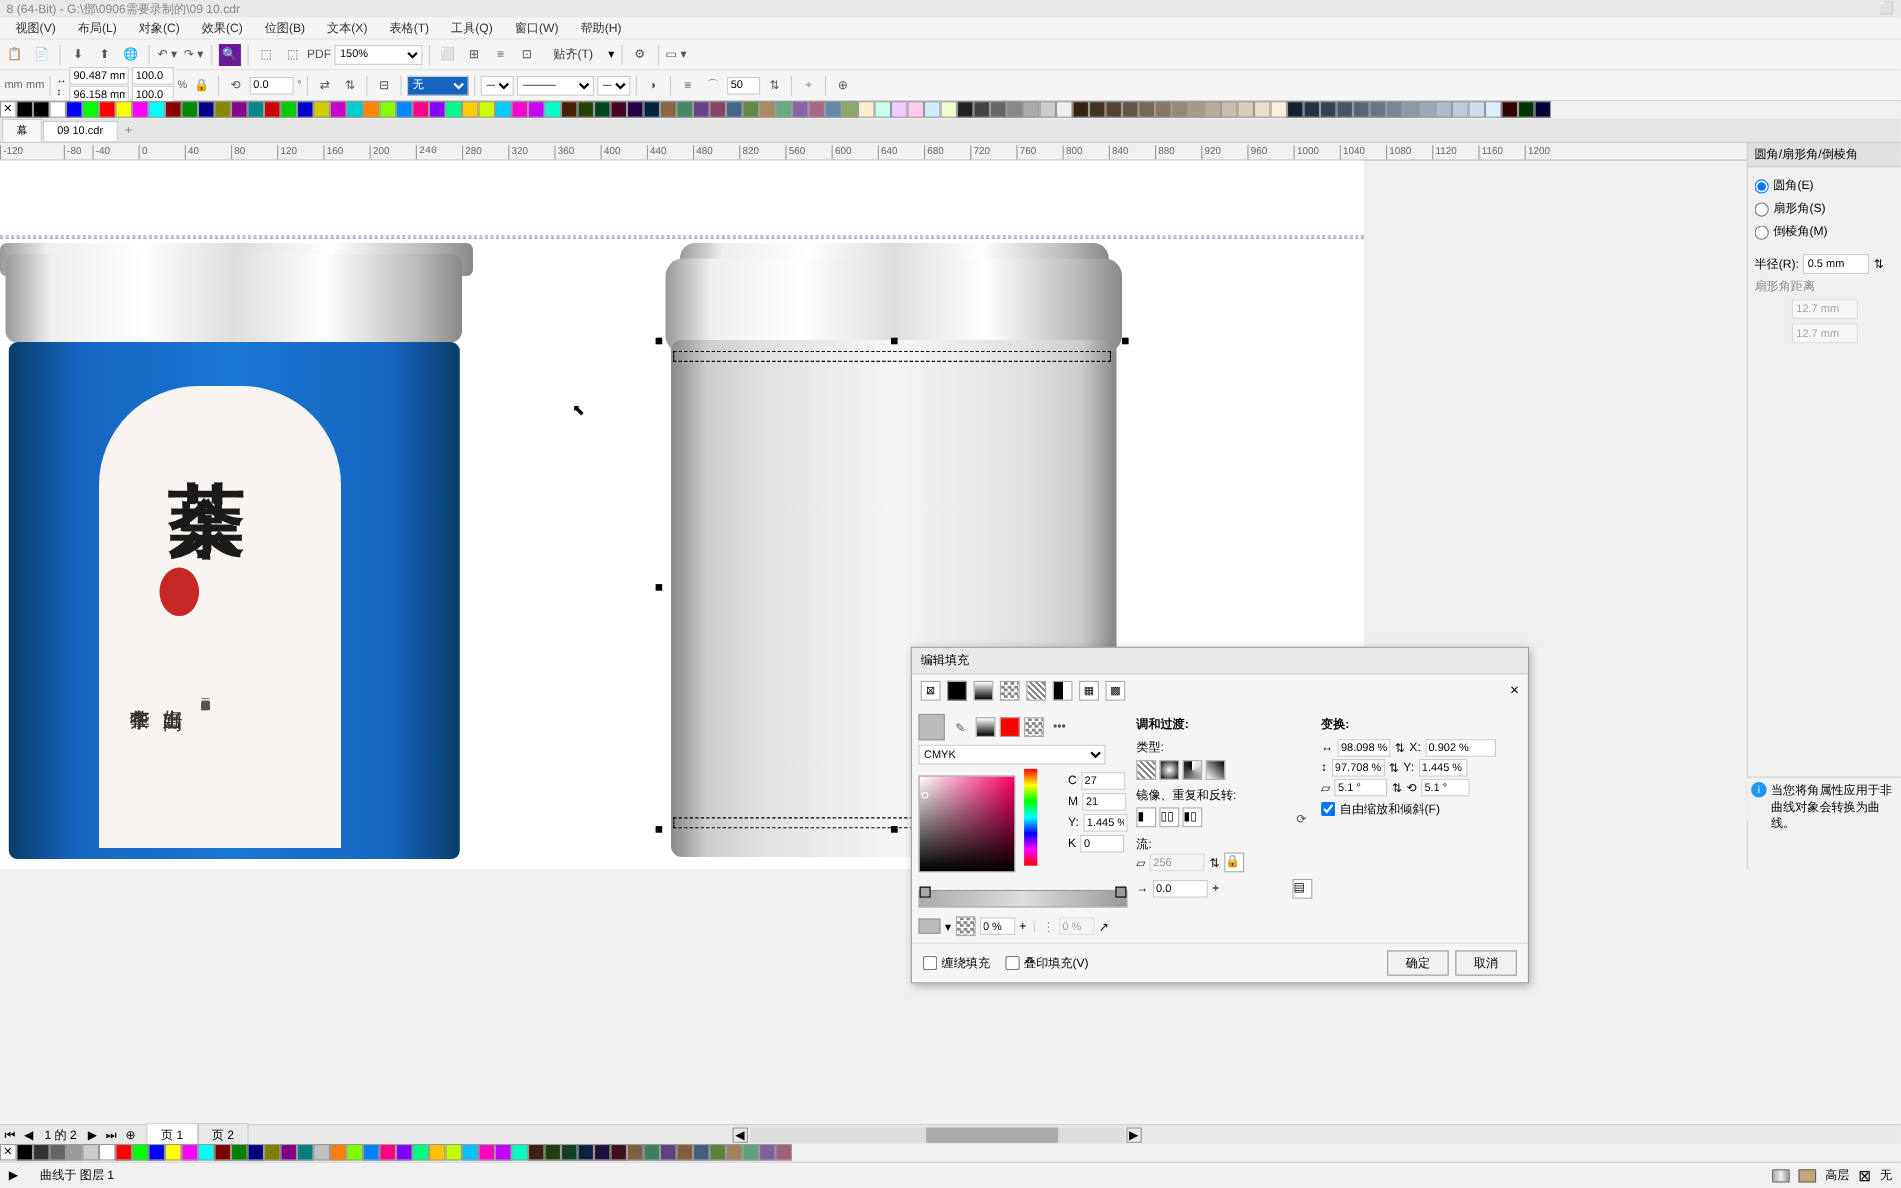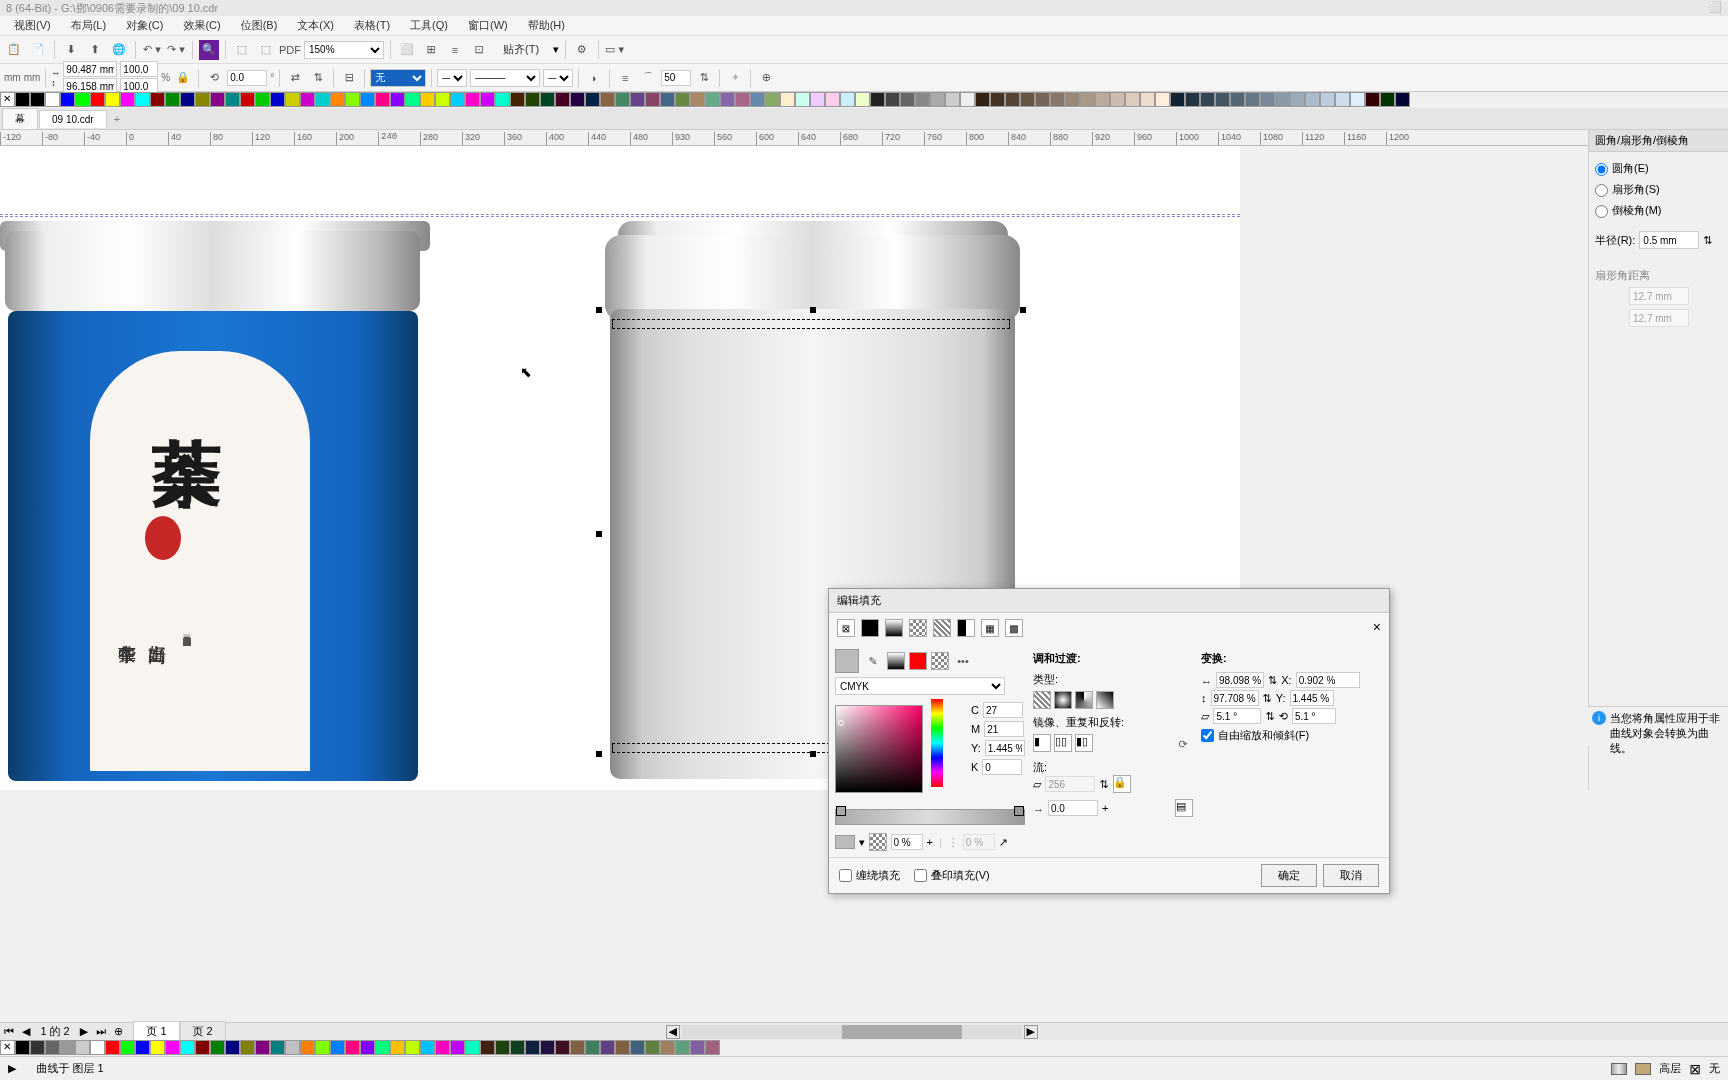--- a/index.html
+++ b/index.html
@@ -290,36 +290,36 @@
 <div class="tab-bar">
   <div class="doc-tab">幕</div>
   <div class="doc-tab active">09 10.cdr</div>
   <div class="add-tab">+</div>
 </div>
 
 <div class="main-area">
 
   <div class="ruler-h" id="ruler-h">
       <div class="ruler-tick" style="left: 0px;">-120</div>
-      <div class="ruler-tick" style="left: 42px;">-80</div>
+      <div class="ruler-tick" style="left: 58px;">-80</div>
       <div class="ruler-tick" style="left: 84px;">-40</div>
       <div class="ruler-tick" style="left: 126px;">0</div>
       <div class="ruler-tick" style="left: 168px;">40</div>
       <div class="ruler-tick" style="left: 210px;">80</div>
       <div class="ruler-tick" style="left: 252px;">120</div>
       <div class="ruler-tick" style="left: 294px;">160</div>
       <div class="ruler-tick" style="left: 336px;">200</div>
       <div class="ruler-tick" style="left: 378px; font-family: Liberation Mono, monospace;">240</div>
       <div class="ruler-tick" style="left: 420px;">280</div>
       <div class="ruler-tick" style="left: 462px;">320</div>
       <div class="ruler-tick" style="left: 504px;">360</div>
       <div class="ruler-tick" style="left: 546px;">400</div>
       <div class="ruler-tick" style="left: 588px;">440</div>
       <div class="ruler-tick" style="left: 630px;">480</div>
-      <div class="ruler-tick" style="left: 672px;">930</div>
+      <div class="ruler-tick" style="left: 672px;">820</div>
       <div class="ruler-tick" style="left: 714px;">560</div>
       <div class="ruler-tick" style="left: 756px;">600</div>
       <div class="ruler-tick" style="left: 798px;">640</div>
       <div class="ruler-tick" style="left: 840px;">680</div>
       <div class="ruler-tick" style="left: 882px;">720</div>
       <div class="ruler-tick" style="left: 924px;">760</div>
       <div class="ruler-tick" style="left: 966px;">800</div>
       <div class="ruler-tick" style="left: 1008px;">840</div>
       <div class="ruler-tick" style="left: 1050px;">880</div>
       <div class="ruler-tick" style="left: 1092px;">920</div>
@@ -382,21 +382,21 @@
         </div>
       <div class="radio-row">
           <input type="radio" style="">
           <span>倒棱角(M)</span>
         </div>
       <div class="docker-input-row" style="margin-top:10px">
         <span>半径(R):</span>
         <input class="docker-input" value="0.5 mm" style="">
         <span>⇅</span>
       </div>
-      <div style="margin-top:19px;color:#888">扇形角距离</div>
+      <div style="margin-top:4px;color:#888">扇形角距离</div>
       <div class="docker-input-row" style="opacity:0.5">
         <span style="width:30px"></span>
         <input class="docker-input" disabled="" value="12.7 mm" style="">
       </div>
       <div class="docker-input-row" style="opacity:0.5">
         <span style="width:30px"></span>
         <input class="docker-input" disabled="" value="12.7 mm" style="">
       </div>
     </div>
   </div>

